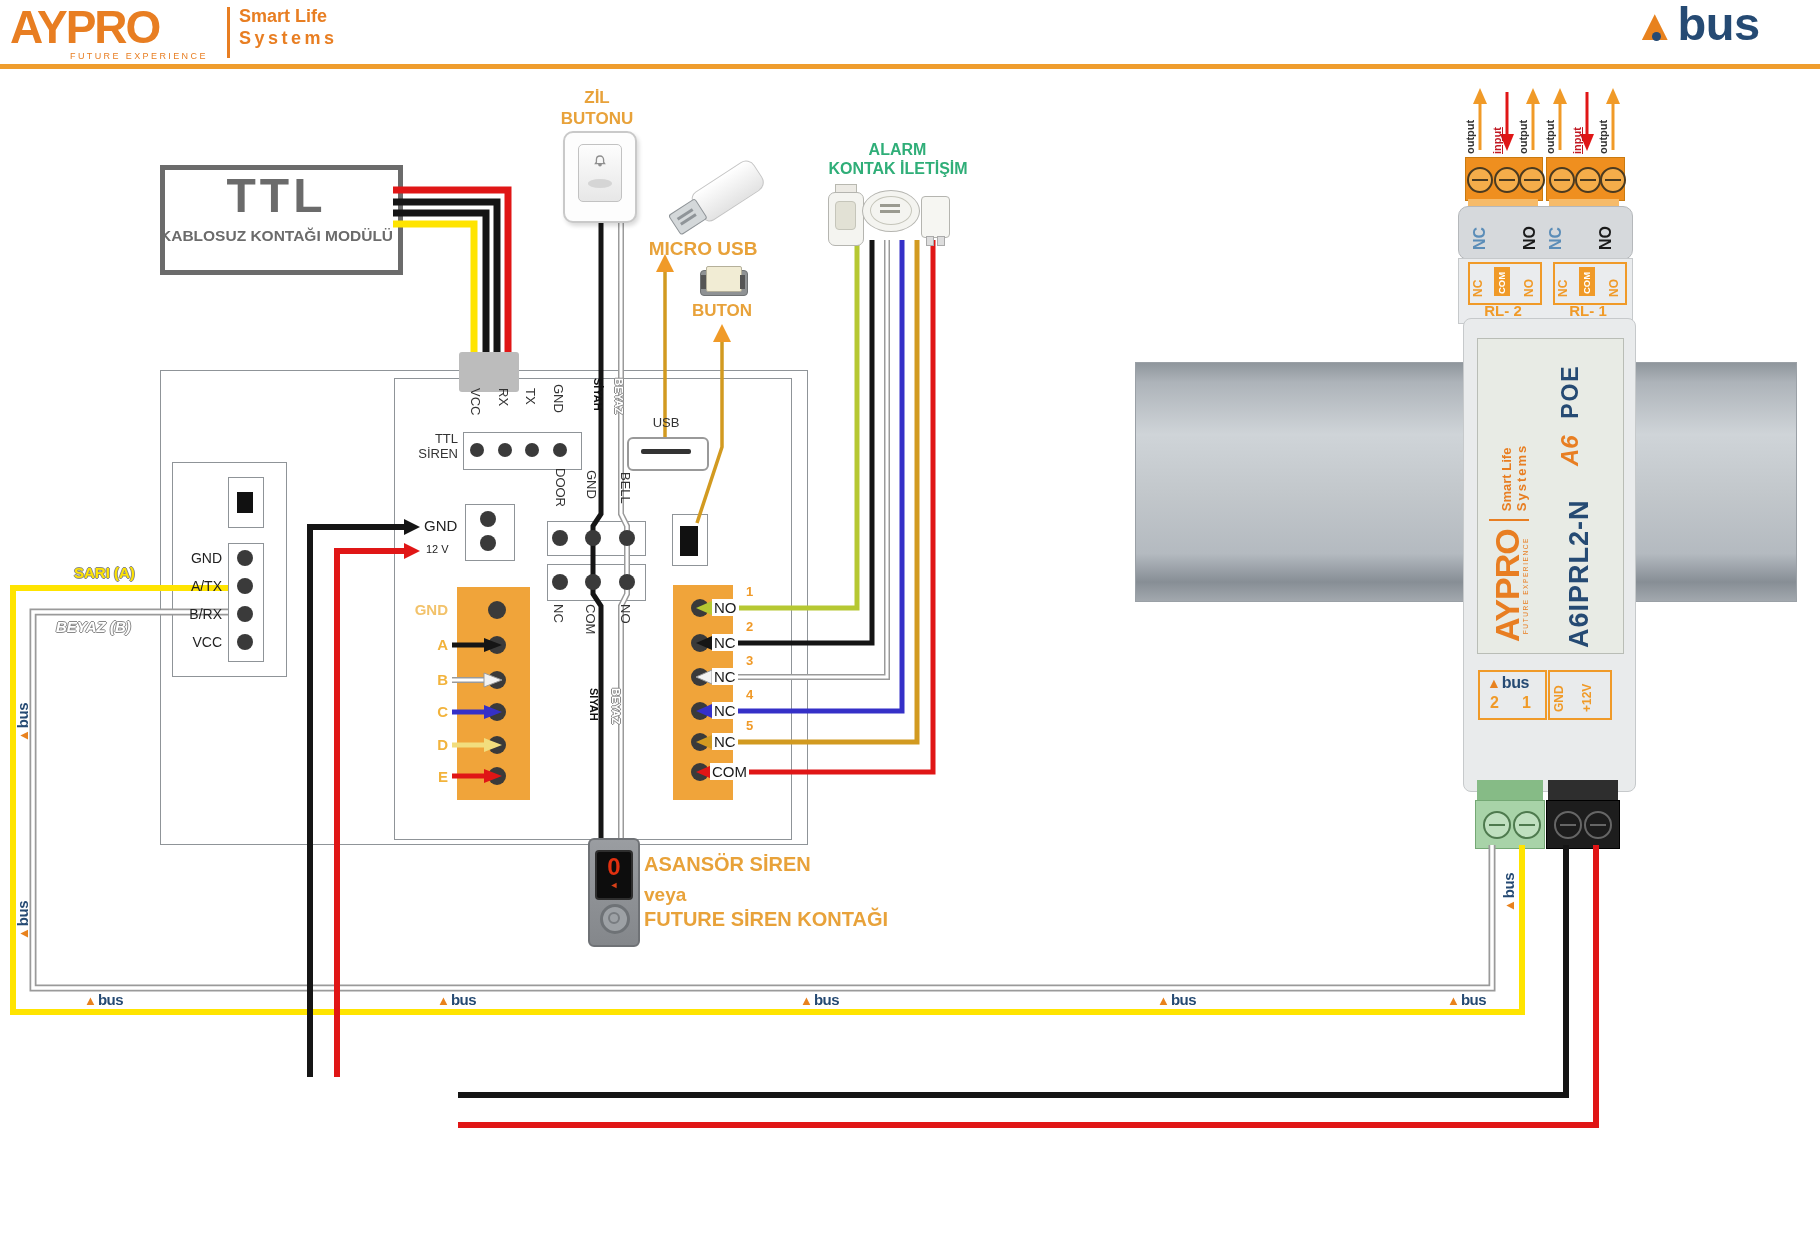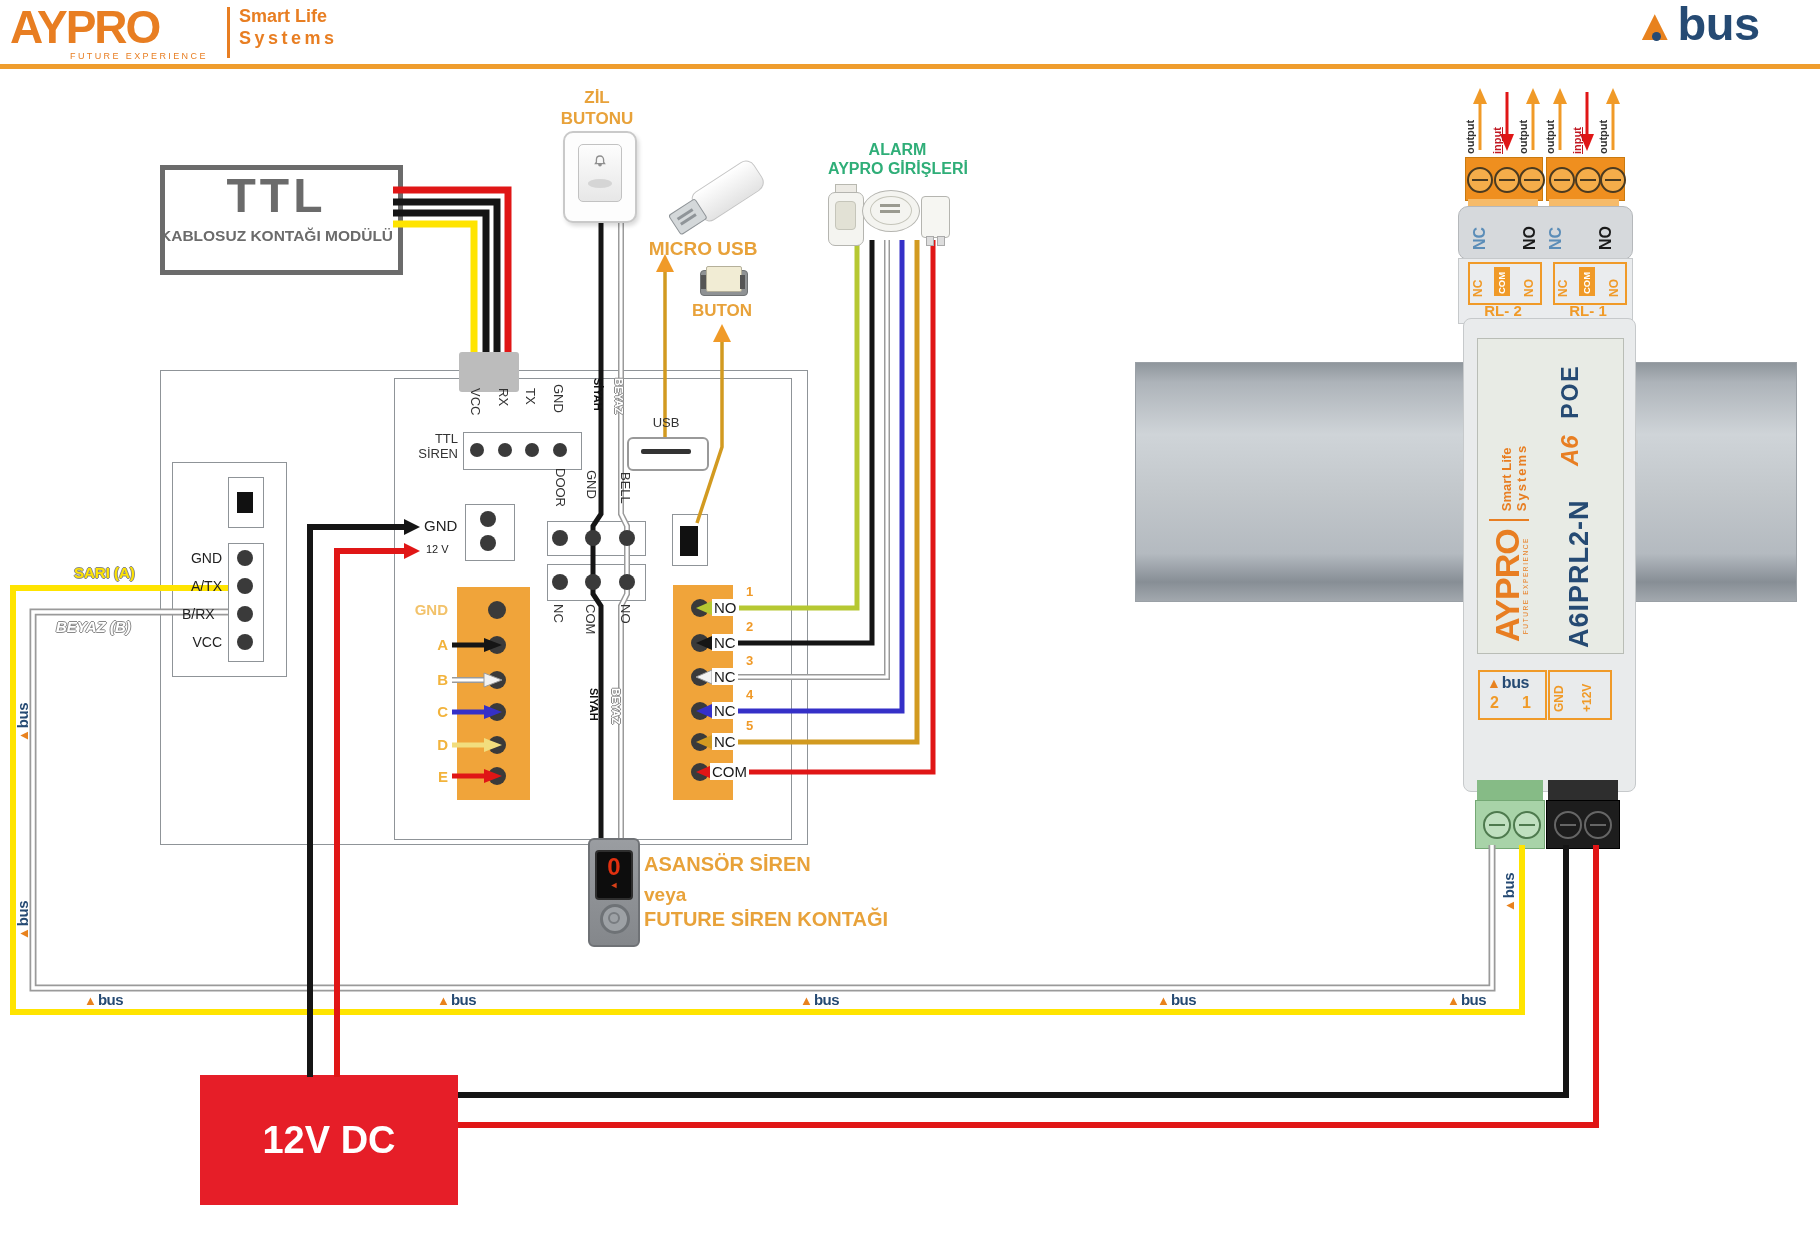--- a/index.html
+++ b/index.html
@@ -55,23 +55,20 @@
   <div class="box" style="left:547px;top:521px;width:97px;height:33px;"></div>
   <div class="box" style="left:547px;top:564px;width:97px;height:35px;"></div>
   <div class="box" style="left:627px;top:437px;width:78px;height:30px;border-radius:6px;border:2px solid #999;"></div>
   <div class="abs" style="left:641px;top:449px;width:50px;height:5px;background:#333;border-radius:2px;"></div>
   <div class="box" style="left:672px;top:514px;width:34px;height:50px;"></div>
   <div class="abs" style="left:680px;top:526px;width:18px;height:30px;background:#111;"></div>
 
   <div class="abs" style="left:457px;top:587px;width:73px;height:213px;background:#f0a43a;"></div>
   <div class="abs" style="left:673px;top:585px;width:60px;height:215px;background:#f0a43a;"></div>
 
-  <div class="abs" style="left:200px;top:1075px;width:258px;height:130px;background:#e61e28;display:flex;align-items:center;justify-content:center;">
-    <span class="lbl" style="position:static;font-size:38px;font-weight:bold;color:#fff;">12V DC</span>
-  </div>
 
   <div class="abs" style="left:1465px;top:157px;width:76px;height:42px;background:#ef8f1f;border:1px solid #c97a10;"></div>
   <div class="abs" style="left:1546px;top:157px;width:77px;height:42px;background:#ef8f1f;border:1px solid #c97a10;"></div>
   <div class="abs" style="left:1468px;top:199px;width:70px;height:8px;background:#f6bb6a;"></div>
   <div class="abs" style="left:1549px;top:199px;width:70px;height:8px;background:#f6bb6a;"></div>
   <div class="abs" style="left:1458px;top:206px;width:173px;height:52px;background:#d6d9dc;border:1px solid #b5b8bb;border-radius:10px;"></div>
   <div class="abs" style="left:1458px;top:258px;width:173px;height:64px;background:#eaecee;border:1px solid #c6c9cb;"></div>
   <div class="abs" style="left:1468px;top:262px;width:70px;height:39px;border:2px solid #f09a28;"></div>
   <div class="abs" style="left:1553px;top:262px;width:70px;height:39px;border:2px solid #f09a28;"></div>
   <div class="abs" style="left:1494px;top:267px;width:16px;height:29px;background:#f09a28;"></div>
@@ -229,21 +226,21 @@
   <div class="lbl amber" style="left:628px;top:238px;width:150px;text-align:center;font-size:19px;">MICRO USB</div>
   <div class="abs" style="left:700px;top:266px;width:46px;height:32px;">
     <div class="abs" style="left:0;top:4px;width:46px;height:24px;background:#8f9294;border:1.5px solid #6f7274;border-radius:4px;"></div>
     <div class="abs" style="left:6px;top:0;width:34px;height:24px;background:#f1ecd4;border:1.5px solid #b5b09a;border-radius:2px;"></div>
     <div class="abs" style="left:1px;top:9px;width:5px;height:14px;background:#555;"></div>
     <div class="abs" style="left:40px;top:9px;width:5px;height:14px;background:#555;"></div>
   </div>
   <div class="lbl amber" style="left:652px;top:301px;width:140px;text-align:center;font-size:17px;">BUTON</div>
 
   <div class="lbl" style="left:820px;top:141px;width:155px;text-align:center;font-size:16px;font-weight:bold;color:#2fae78;">ALARM</div>
-  <div class="lbl" style="left:808px;top:160px;width:180px;text-align:center;font-size:16px;font-weight:bold;color:#2fae78;">AYPRO GİRİŞLERİ</div>
+  <div class="lbl" style="left:808px;top:160px;width:180px;text-align:center;font-size:16px;font-weight:bold;color:#2fae78;">KONTAK İLETİŞİM</div>
   <div class="abs" style="left:826px;top:184px;width:40px;height:62px;">
     <div class="abs" style="left:9px;top:0;width:20px;height:12px;background:#eceae4;border:1.5px solid #b8b8b0;"></div>
     <div class="abs" style="left:2px;top:8px;width:34px;height:52px;background:#f4f4f0;border:1.5px solid #b5b5b0;border-radius:7px;"></div>
     <div class="abs" style="left:9px;top:17px;width:19px;height:27px;background:#e2e1d5;border:1.5px solid #c5c5ba;border-radius:4px;"></div>
   </div>
   <div class="abs" style="left:862px;top:190px;width:56px;height:44px;">
     <div class="abs" style="left:0;top:0;width:56px;height:40px;background:#f4f4f0;border:1.5px solid #b5b5b0;border-radius:50%;"></div>
     <div class="abs" style="left:8px;top:6px;width:40px;height:27px;border:1.5px solid #c5c5ba;border-radius:50%;"></div>
     <div class="abs" style="left:18px;top:14px;width:20px;height:3px;background:#9a9a90;"></div>
     <div class="abs" style="left:18px;top:20px;width:20px;height:3px;background:#9a9a90;"></div>
@@ -293,21 +290,21 @@
   <div class="lbl" style="left:746px;top:687px;font-size:13px;font-weight:bold;color:#f09a28;">4</div>
   <div class="lbl" style="left:712px;top:733px;background:#fff;padding:0 2px;font-size:15px;color:#1a1a1a;">NC</div>
   <div class="lbl" style="left:746px;top:718px;font-size:13px;font-weight:bold;color:#f09a28;">5</div>
   <div class="lbl" style="left:710px;top:763px;background:#fff;padding:0 2px;font-size:15px;color:#1a1a1a;">COM</div>
 
   <div class="vd" style="left:588px;top:688px;font-size:11px;font-weight:bold;color:#111;">SİYAH</div>
   <div class="vd outl-gray" style="left:610px;top:688px;font-size:11px;font-weight:bold;color:#fff;">BEYAZ</div>
 
   <div class="lbl" style="left:182px;top:550px;width:40px;text-align:right;font-size:14px;color:#222;">GND</div>
   <div class="lbl" style="left:182px;top:578px;width:40px;text-align:right;font-size:14px;color:#222;">A/TX</div>
-  <div class="lbl" style="left:182px;top:606px;width:40px;font-size:14px;color:#222;">B/RX</div>
+  <div class="lbl" style="left:182px;top:606px;width:40px;text-align:right;font-size:14px;color:#222;">B/RX</div>
   <div class="lbl" style="left:182px;top:634px;width:40px;text-align:right;font-size:14px;color:#222;">VCC</div>
   <div class="lbl" style="left:74px;top:564px;font-size:15px;font-weight:bold;color:#ffe400;text-shadow:-1px 0 #8a8a8a,1px 0 #8a8a8a,0 -1px #8a8a8a,0 1px #8a8a8a;">SARI (A)</div>
   <div class="lbl outl-gray" style="left:56px;top:618px;font-size:15px;font-weight:bold;color:#fff;font-style:italic;">BEYAZ (B)</div>
 
   <div class="abs" style="left:588px;top:838px;width:48px;height:105px;background:linear-gradient(#9a9da1,#84878b);border:2px solid #6f7276;border-radius:6px;">
     <div class="abs" style="left:5px;top:10px;width:34px;height:46px;background:#0d0d0d;border:2px solid #2e2e2e;border-radius:4px;text-align:center;">
       <span style="color:#e03010;font-size:24px;font-weight:bold;line-height:30px;">0</span>
       <div style="color:#d84018;font-size:9px;line-height:6px;">◄</div>
     </div>
     <div class="abs" style="left:10px;top:64px;width:24px;height:24px;border-radius:50%;background:#9da1a5;border:3px solid #6e7276;">

